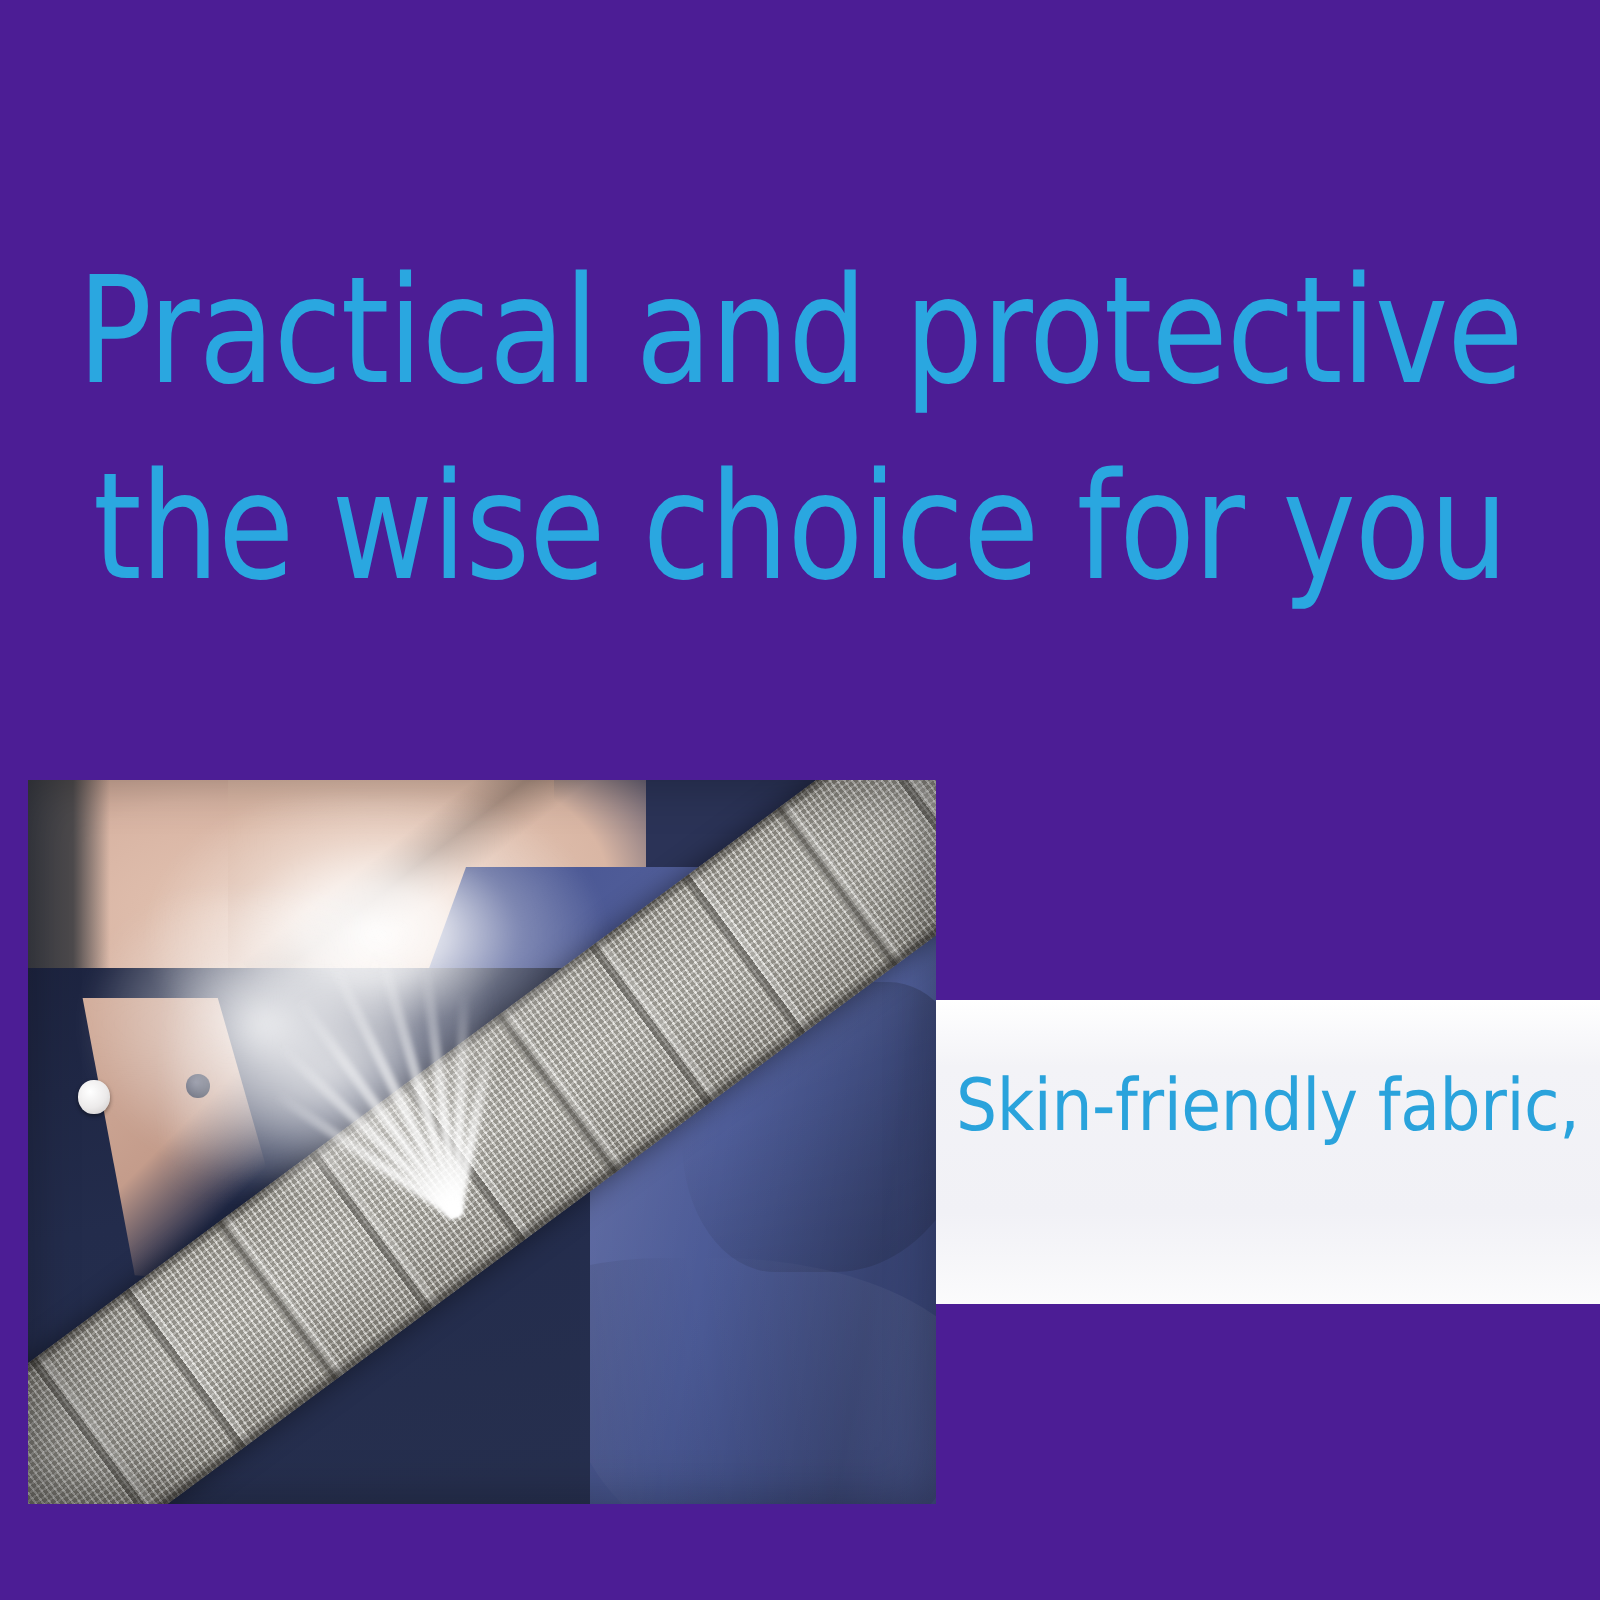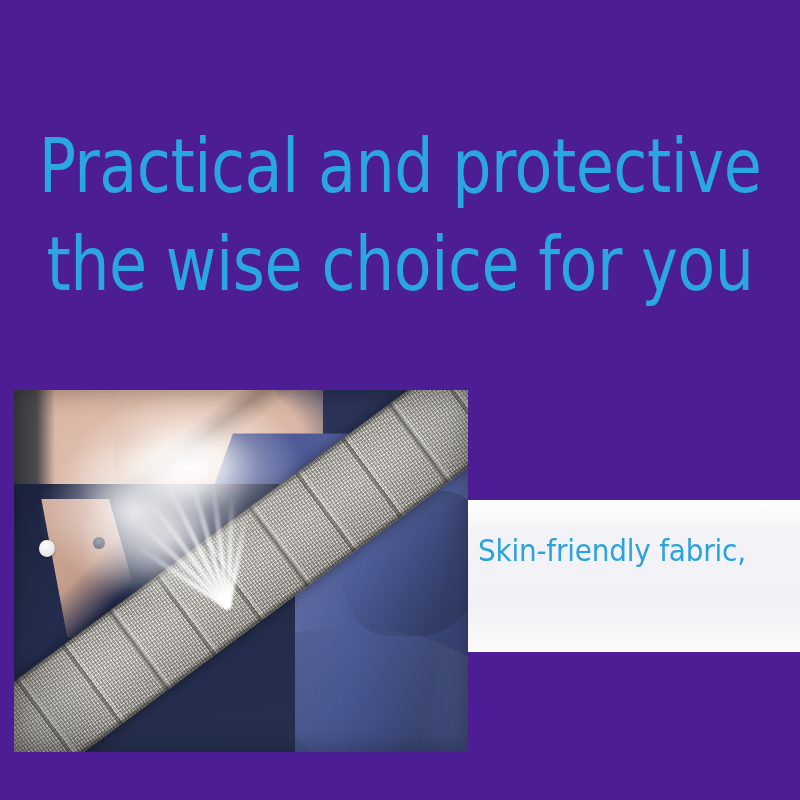--- a/index.html
+++ b/index.html
@@ -315,21 +315,21 @@
     background: linear-gradient(180deg, #ffffff 0%, #f3f3f7 22%, #f1f1f6 70%, #fbfbfc 100%);
   }
   .caption {
     position: absolute;
     left: 478px;
     top: 528px;
     width: 322px;
     color: #2aa3dc;
     font-family: "Liberation Sans Narrow", "DejaVu Sans Condensed", "Liberation Sans", sans-serif;
     font-weight: 400;
-    font-size: 31px;
+    font-size: 36px;
     line-height: 1.42;
     letter-spacing: -0.2px;
     white-space: nowrap;
   }
   .caption .cap-line {
     display: block;
   }
 </style>
 </head>
 <body>

